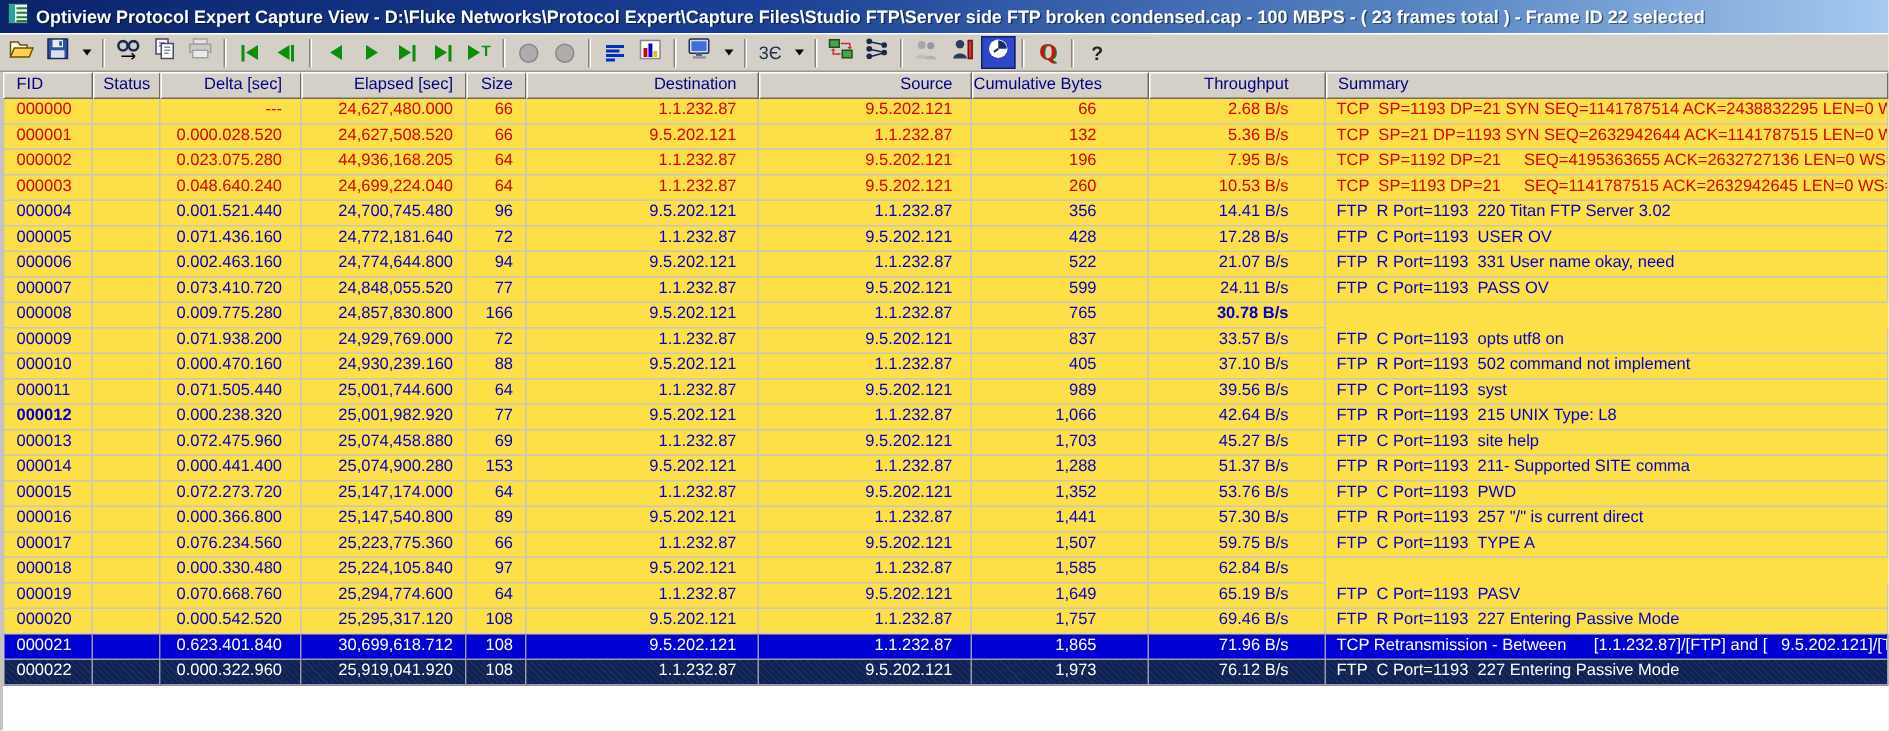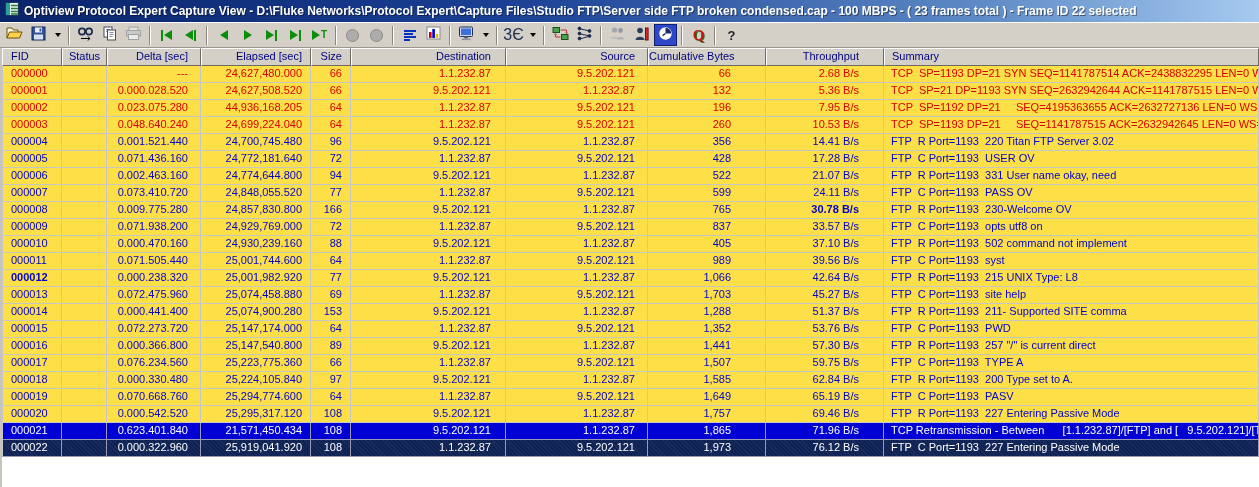--- a/index.html
+++ b/index.html
@@ -24,21 +24,21 @@
   .dd{width:0;height:0;border-left:3px solid transparent;border-right:3px solid transparent;border-top:4px solid #000;}
   .tri-l{width:0;height:0;border-top:5px solid transparent;border-bottom:5px solid transparent;border-right:8px solid #0b8f0b;}
   .tri-r{width:0;height:0;border-top:5px solid transparent;border-bottom:5px solid transparent;border-left:8px solid #0b8f0b;}
   .nb{width:2px;height:11px;background:#0b8f0b;}
   .tT{color:#0b8f0b;font-weight:bold;font-size:10px;line-height:10px;}
   .stopc{width:13px;height:13px;border-radius:50%;background:#a8a8a8;border:1px solid #7c7c7c;}
   .lines{display:flex;flex-direction:column;gap:1px;align-items:flex-start;}
   .lines i{display:block;height:2px;background:#0030c0;}
   .lines i:nth-child(1){width:12px}.lines i:nth-child(2){width:9px}
   .lines i:nth-child(3){width:12px}.lines i:nth-child(4){width:6px}
-  .glyph{font-size:16px;color:#203050;line-height:12px;}
+  .glyph{font-size:12px;color:#203050;line-height:12px;}
   .qglyph{font-family:"Liberation Serif",serif;font-weight:bold;font-size:15px;color:#cc1111;line-height:15px;text-shadow:1px 1px 0 #1a7a1a;}
   .hglyph{font-weight:bold;font-size:13px;color:#222;line-height:13px;}
 
   
   .tablearea{height:439px;border-left:2px solid #c8c4bc;background:#fff;}
   .thead{display:flex;height:18px;background:#d4d0c8;}
   .hcell{height:18px;line-height:15px;font-size:11px;color:#000080;text-align:center;
     background:#d4d0c8;border:1px solid;border-color:#ffffff #6e6a62 #6e6a62 #ffffff;
     overflow:hidden;white-space:nowrap;}
   .hcell.col-summary{text-align:left;padding-left:7px;}
@@ -361,21 +361,20 @@
         <div class="trow c-blue">
           <div class="cell col-fid" style="width: 60px;">000008</div>
           <div class="cell col-status" style="width: 45px;"></div>
           <div class="cell col-delta" style="width: 94px;">0.009.775.280</div>
           <div class="cell col-elapsed" style="width: 110px;">24,857,830.800</div>
           <div class="cell col-size" style="width: 40px;">166</div>
           <div class="cell col-destination" style="width: 155px;">9.5.202.121</div>
           <div class="cell col-source" style="width: 142px;">1.1.232.87</div>
           <div class="cell col-cumulative" style="width: 118px;">765</div>
           <div class="cell col-throughput" style="width: 118px; font-weight: bold;">30.78 B/s</div>
-          <div class="cell col-summary" style="flex: 1 1 0%;">FTP  R Port=1193  230-Welcome OV</div>
         </div>
         <div class="trow c-blue">
           <div class="cell col-fid" style="width: 60px;">000009</div>
           <div class="cell col-status" style="width: 45px;"></div>
           <div class="cell col-delta" style="width: 94px;">0.071.938.200</div>
           <div class="cell col-elapsed" style="width: 110px;">24,929,769.000</div>
           <div class="cell col-size" style="width: 40px;">72</div>
           <div class="cell col-destination" style="width: 155px;">1.1.232.87</div>
           <div class="cell col-source" style="width: 142px;">9.5.202.121</div>
           <div class="cell col-cumulative" style="width: 118px;">837</div>
@@ -481,21 +480,20 @@
         <div class="trow c-blue">
           <div class="cell col-fid" style="width: 60px;">000018</div>
           <div class="cell col-status" style="width: 45px;"></div>
           <div class="cell col-delta" style="width: 94px;">0.000.330.480</div>
           <div class="cell col-elapsed" style="width: 110px;">25,224,105.840</div>
           <div class="cell col-size" style="width: 40px;">97</div>
           <div class="cell col-destination" style="width: 155px;">9.5.202.121</div>
           <div class="cell col-source" style="width: 142px;">1.1.232.87</div>
           <div class="cell col-cumulative" style="width: 118px;">1,585</div>
           <div class="cell col-throughput" style="width: 118px;">62.84 B/s</div>
-          <div class="cell col-summary" style="flex: 1 1 0%;">FTP  R Port=1193  200 Type set to A.</div>
         </div>
         <div class="trow c-blue">
           <div class="cell col-fid" style="width: 60px;">000019</div>
           <div class="cell col-status" style="width: 45px;"></div>
           <div class="cell col-delta" style="width: 94px;">0.070.668.760</div>
           <div class="cell col-elapsed" style="width: 110px;">25,294,774.600</div>
           <div class="cell col-size" style="width: 40px;">64</div>
           <div class="cell col-destination" style="width: 155px;">1.1.232.87</div>
           <div class="cell col-source" style="width: 142px;">9.5.202.121</div>
           <div class="cell col-cumulative" style="width: 118px;">1,649</div>
@@ -511,21 +509,21 @@
           <div class="cell col-destination" style="width: 155px;">9.5.202.121</div>
           <div class="cell col-source" style="width: 142px;">1.1.232.87</div>
           <div class="cell col-cumulative" style="width: 118px;">1,757</div>
           <div class="cell col-throughput" style="width: 118px;">69.46 B/s</div>
           <div class="cell col-summary" style="flex: 1 1 0%;">FTP  R Port=1193  227 Entering Passive Mode</div>
         </div>
         <div class="trow selected">
           <div class="cell col-fid" style="width: 60px;">000021</div>
           <div class="cell col-status" style="width: 45px;"></div>
           <div class="cell col-delta" style="width: 94px;">0.623.401.840</div>
-          <div class="cell col-elapsed" style="width: 110px;">21,571,450.434</div>
+          <div class="cell col-elapsed" style="width: 110px;">30,699,618.712</div>
           <div class="cell col-size" style="width: 40px;">108</div>
           <div class="cell col-destination" style="width: 155px;">9.5.202.121</div>
           <div class="cell col-source" style="width: 142px;">1.1.232.87</div>
           <div class="cell col-cumulative" style="width: 118px;">1,865</div>
           <div class="cell col-throughput" style="width: 118px;">71.96 B/s</div>
           <div class="cell col-summary" style="flex: 1 1 0%;">TCP Retransmission - Between      [1.1.232.87]/[FTP] and [   9.5.202.121]/[TCP no</div>
         </div>
         <div class="trow current">
           <div class="cell col-fid" style="width: 60px;">000022</div>
           <div class="cell col-status" style="width: 45px;"></div>

